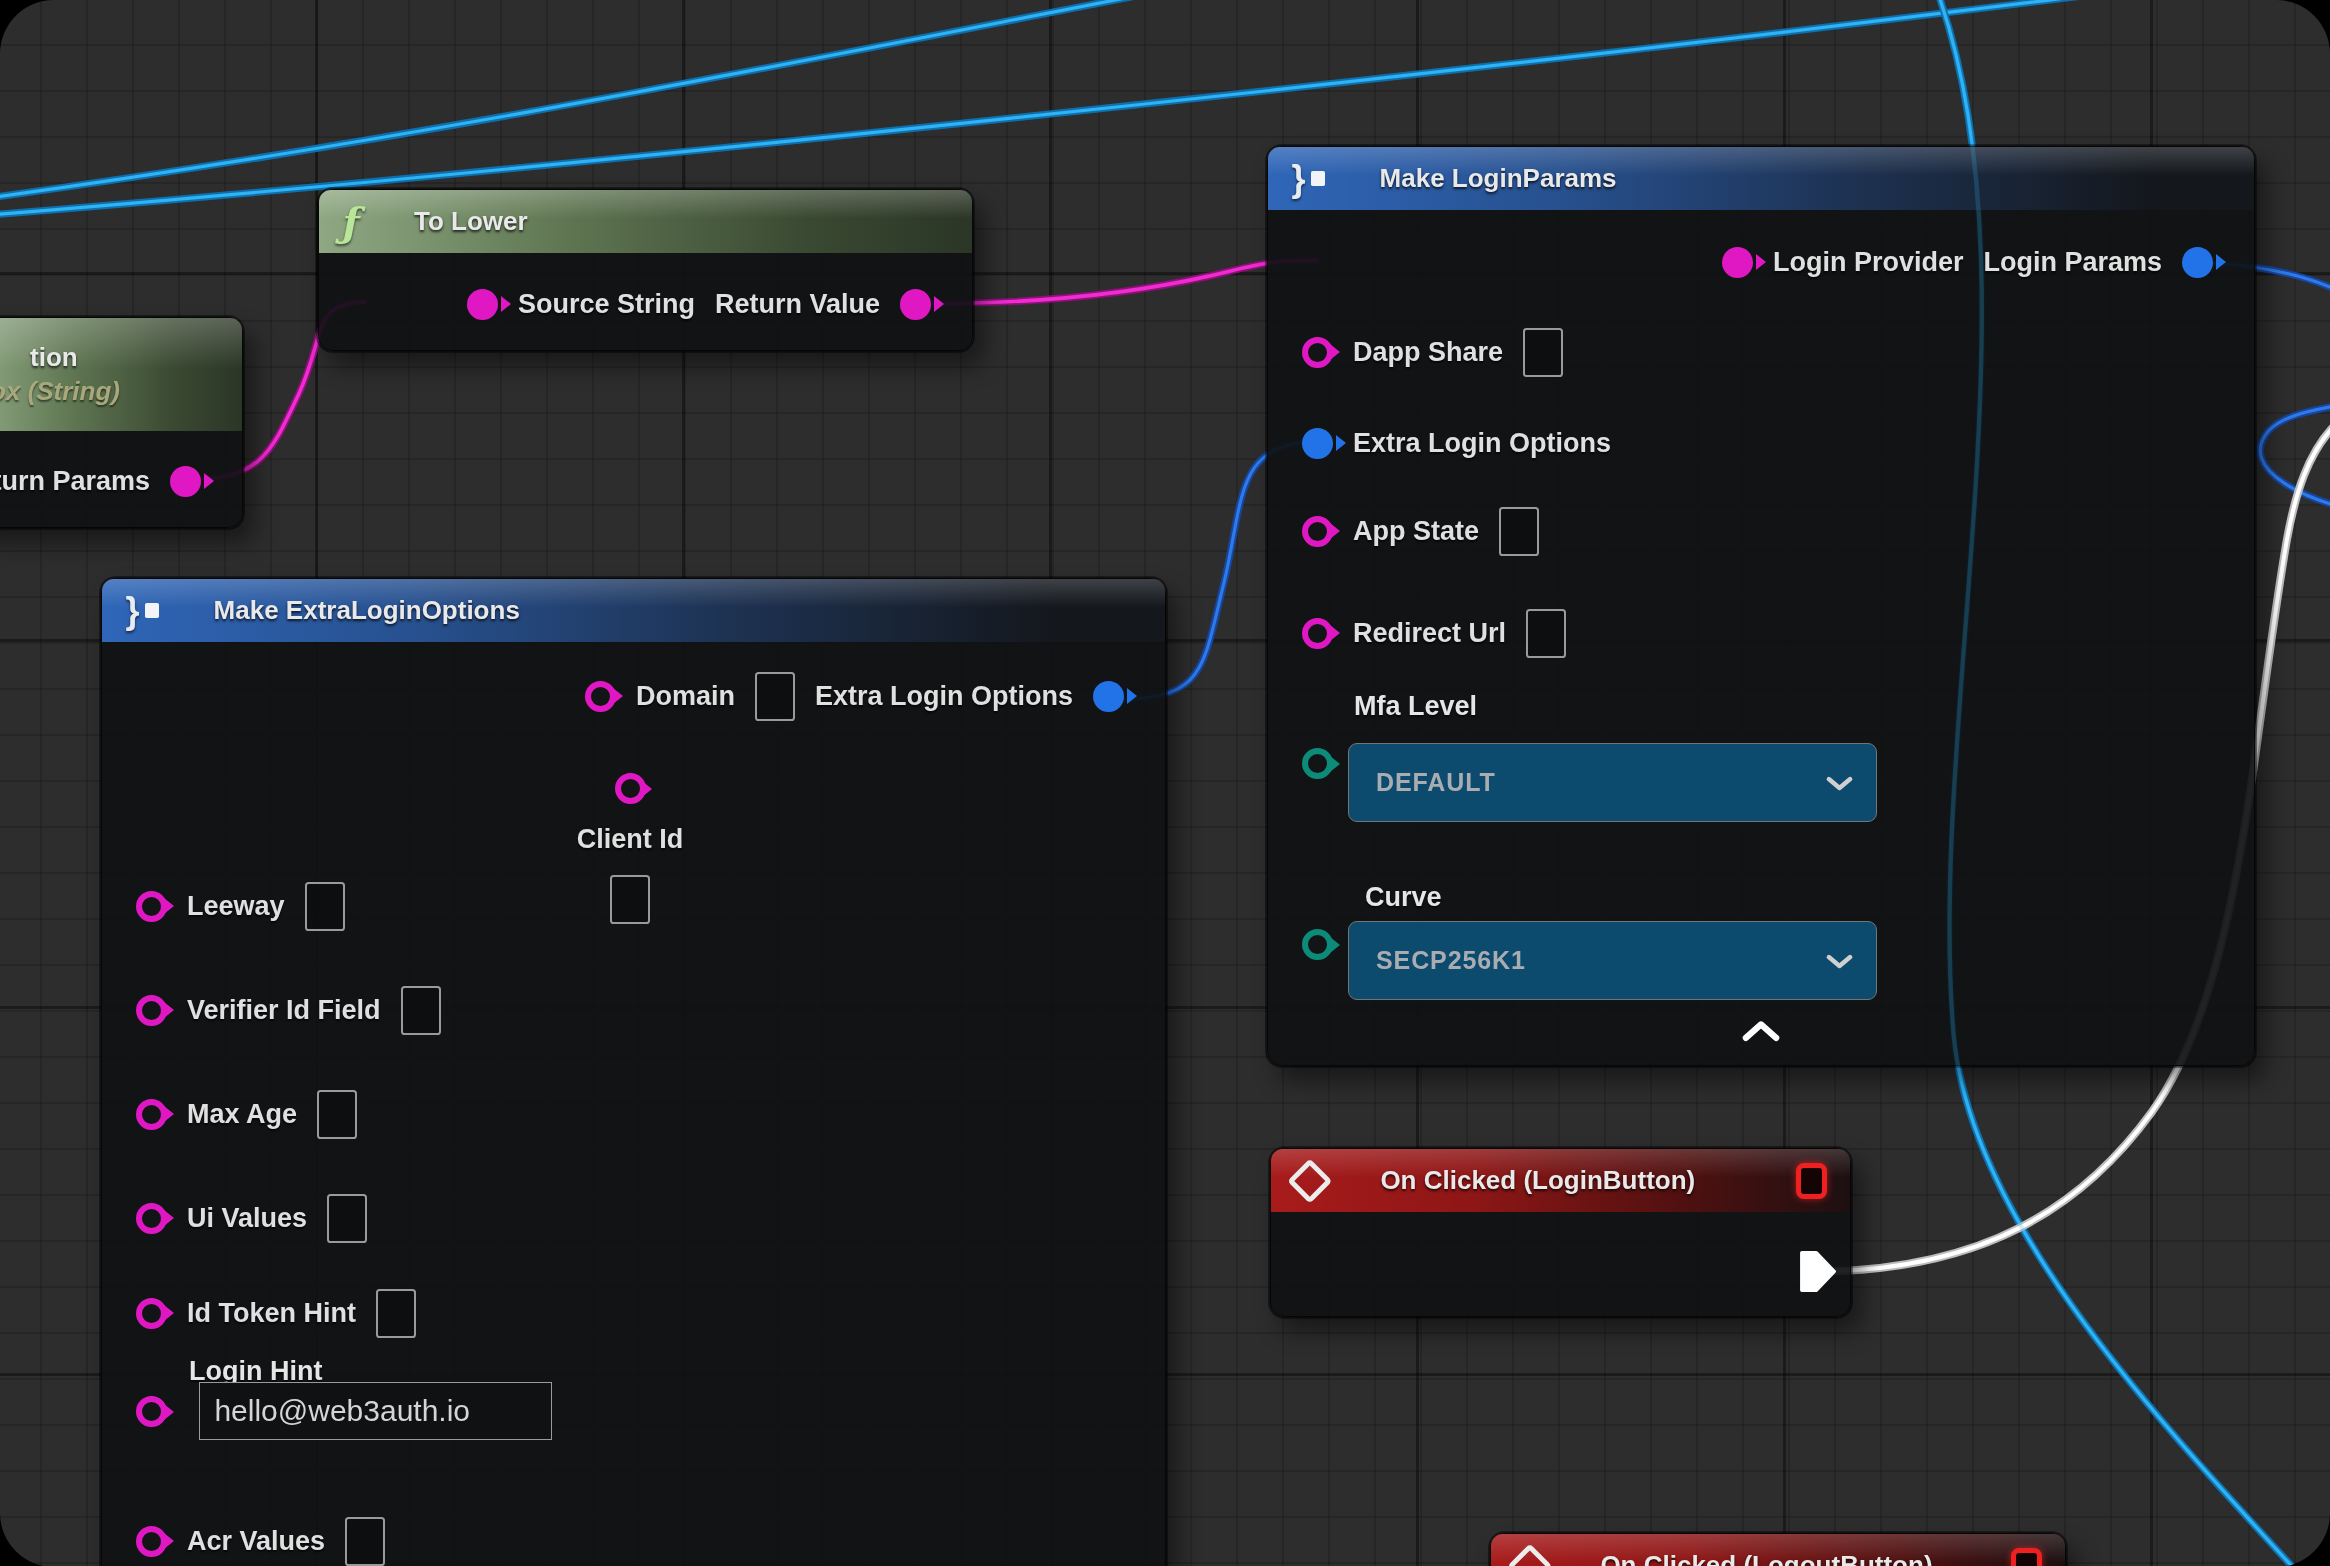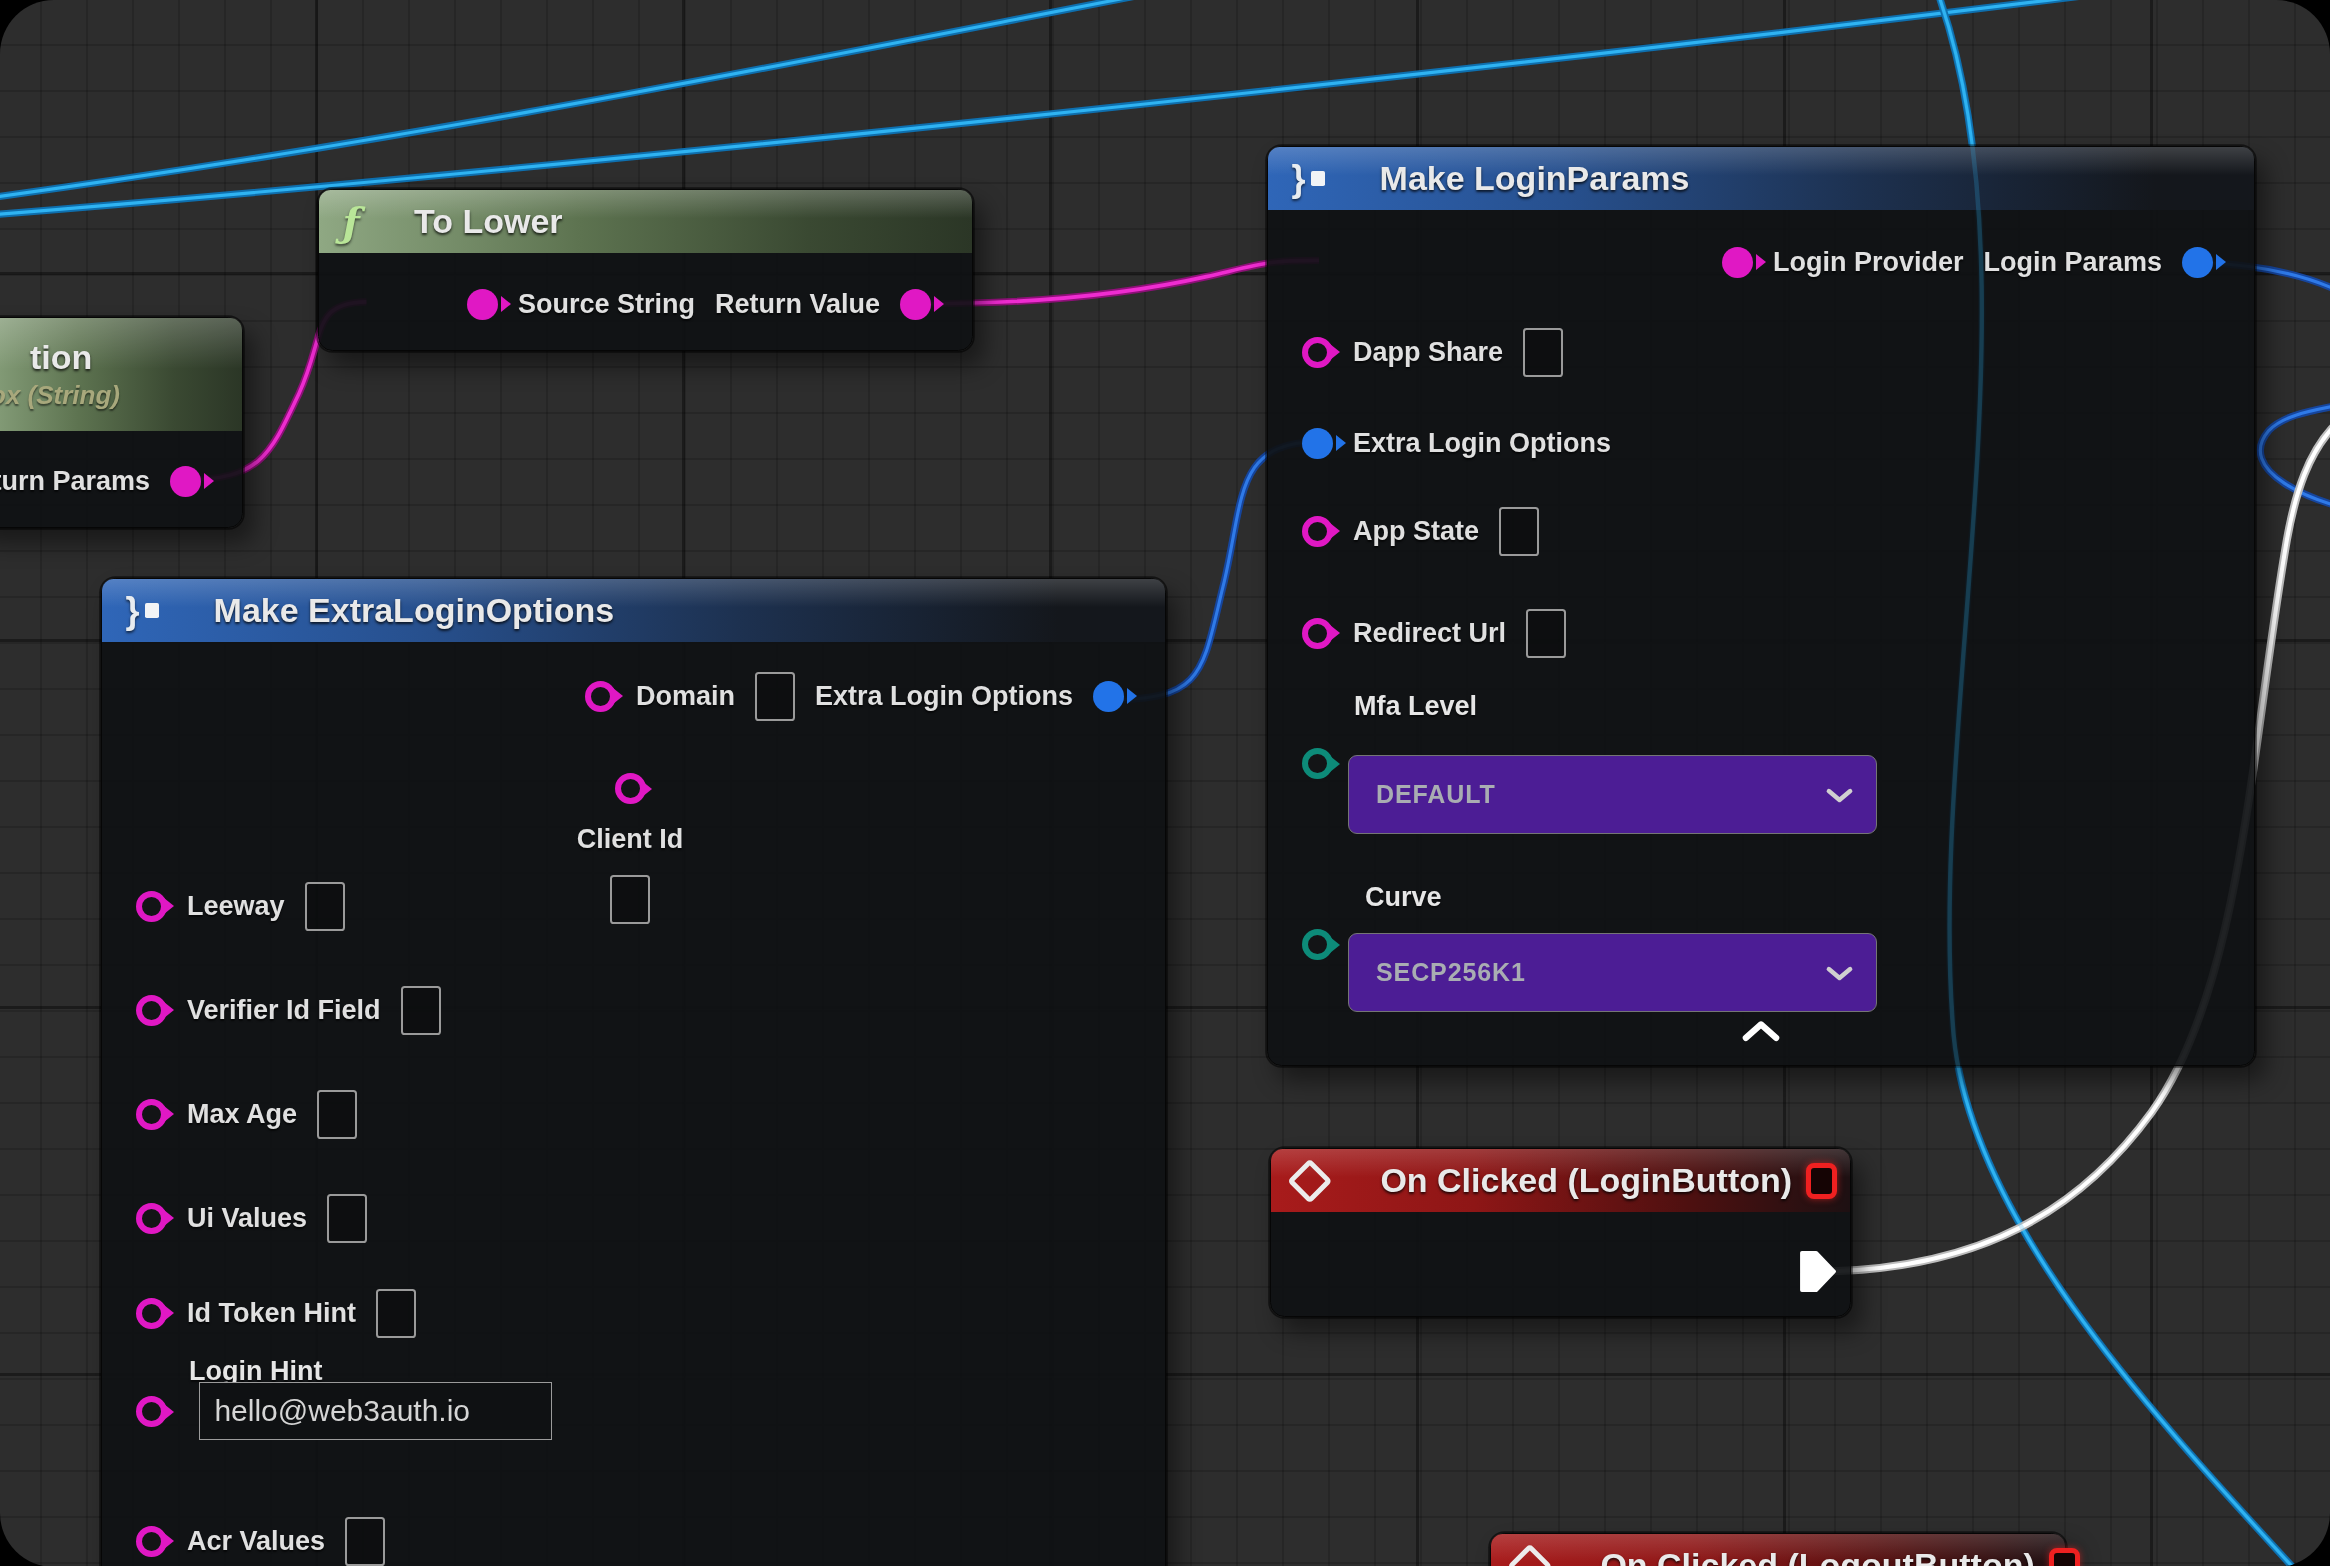--- a/index.html
+++ b/index.html
@@ -12,21 +12,21 @@
       linear-gradient(to right, rgba(0,0,0,0.16) 1.8px, transparent 1.8px),
       linear-gradient(to bottom, rgba(0,0,0,0.16) 1.8px, transparent 1.8px);
     background-size:367px 367px,367px 367px,46px 46px,46px 46px;
     background-position:-52px -95px,-52px -95px,40px 44px,40px 44px;}
   svg.wires{position:absolute;left:0;top:0;z-index:1;pointer-events:none;}
   svg.wires-over{position:absolute;left:0;top:0;z-index:3;pointer-events:none;opacity:0.22;}
   .node{position:absolute;z-index:2;border-radius:14.4px;background:rgba(15,17,19,0.93);
     border:1.8px solid #060606;box-shadow:0 0 0 1.8px rgba(0,0,0,0.55), 10.8px 14.4px 23.4px rgba(0,0,0,0.45);}
   .nhead{position:absolute;left:0;right:0;top:0;height:63px;border-radius:11.7px 11.7px 0 0;
     display:flex;align-items:center;gap:14.4px;padding:0 23.4px;box-sizing:border-box;}
-  .nhead .title{font-size:34px;font-weight:700;color:#e9e9e9;text-shadow:0 1.8px 2.7px rgba(0,0,0,0.75);white-space:nowrap;padding-left:40px;}
+  .nhead .title{font-size:26px;font-weight:700;color:#e9e9e9;text-shadow:0 1.8px 2.7px rgba(0,0,0,0.75);white-space:nowrap;padding-left:40px;}
   .nhead.green{background-image:linear-gradient(180deg, rgba(255,255,255,0.22), rgba(255,255,255,0) 45%),
      linear-gradient(90deg,#8fa883 0%,#5d7350 40%,#3a4932 75%,#2b3626 100%);}
   .nhead.blue{background-image:linear-gradient(180deg, rgba(255,255,255,0.18), rgba(255,255,255,0) 45%),
      linear-gradient(90deg,#2f66b8 0%,#27508e 30%,#1d3150 60%,#14171c 90%);}
   .nhead.red{background-image:linear-gradient(180deg, rgba(255,255,255,0.16), rgba(255,255,255,0) 45%),
      linear-gradient(90deg,#a81b1b 0%,#8e1616 35%,#4e1010 72%,#1d1012 100%);}
   .nhead.tall{height:113px;flex-direction:column;align-items:flex-start;justify-content:center;gap:3.6px;padding:0 20px;}
   .subtitle{font-size:26px;font-style:italic;font-weight:700;color:#a8a87c;text-shadow:0 1.8px 1.8px rgba(0,0,0,0.5);}
   .prow{position:absolute;left:0;right:0;height:58px;display:flex;align-items:center;gap:20px;
     padding:0 41px 0 34px;box-sizing:border-box;}
@@ -37,23 +37,23 @@
   .pin::after{content:'';position:absolute;right:-12.6px;top:50%;transform:translateY(-50%);
     border-left:10.8px solid var(--c);border-top:8px solid transparent;border-bottom:8px solid transparent;}
   .pin.filled{background:var(--c);}
   .pin.hollow{border:6.3px solid var(--c);background:#131416;}
   .pin.str{--c:#e018c4;}
   .pin.struct{--c:#2273e8;}
   .pin.enum{--c:#0d8b79;}
   .checkbox{flex:none;width:40px;height:49px;border:2.7px solid #9a9a9a;border-radius:3.6px;background:rgba(0,0,0,0.22);box-sizing:border-box;}
   .enumlbl{position:absolute;font-size:27px;font-weight:700;color:#e6e6e6;text-shadow:0 1.8px 1.8px rgba(0,0,0,0.6);}
   .enumpin{position:absolute;}
-  .dd{position:absolute;height:79px;border:1.8px solid #757575;border-radius:9px;background:#4c1d95;
+  .dd{position:absolute;height:79px;border:1.8px solid #757575;border-radius:9px;background:#0c4a6e;
     display:flex;align-items:center;padding:0 27px;box-sizing:border-box;color:#a9adb2;
-    font-size:25px;font-weight:700;letter-spacing:0.9px;margin-top:12px;}
+    font-size:25px;font-weight:700;letter-spacing:0.9px;}
   .dd .chev{position:absolute;right:21.6px;top:50%;transform:translateY(-50%);}
   .ti{position:absolute;height:58px;width:353px;border:1.8px solid #9b9b9b;background:#0f1113;color:#d5d5d5;
     font-size:30px;font-weight:400;font-family:"Liberation Sans",sans-serif;padding:0 14.4px;box-sizing:border-box;outline:none;}
   .fico{font-size:40px;font-style:italic;font-weight:700;color:#b9e698;font-family:"DejaVu Serif",serif;
     text-shadow:0 1.8px 2.7px rgba(0,0,0,0.6);line-height:1;}
   .structico{display:flex;align-items:center;gap:5.4px;}
   .structico .brace{font-size:36px;font-weight:700;color:#e8ecf0;line-height:1;text-shadow:0 1.8px 2.7px rgba(0,0,0,0.6);}
   .structico .sq{width:14.4px;height:14.4px;background:#f2f4f6;border-radius:1.8px;}
   .diamond{flex:none;width:21.6px;height:21.6px;border:5.4px solid #ececec;transform:rotate(45deg);border-radius:4.5px;box-sizing:content-box;}
   .redsq{flex:none;margin-left:auto;width:31px;height:36px;border:5.4px solid #ef2020;border-radius:8px;

